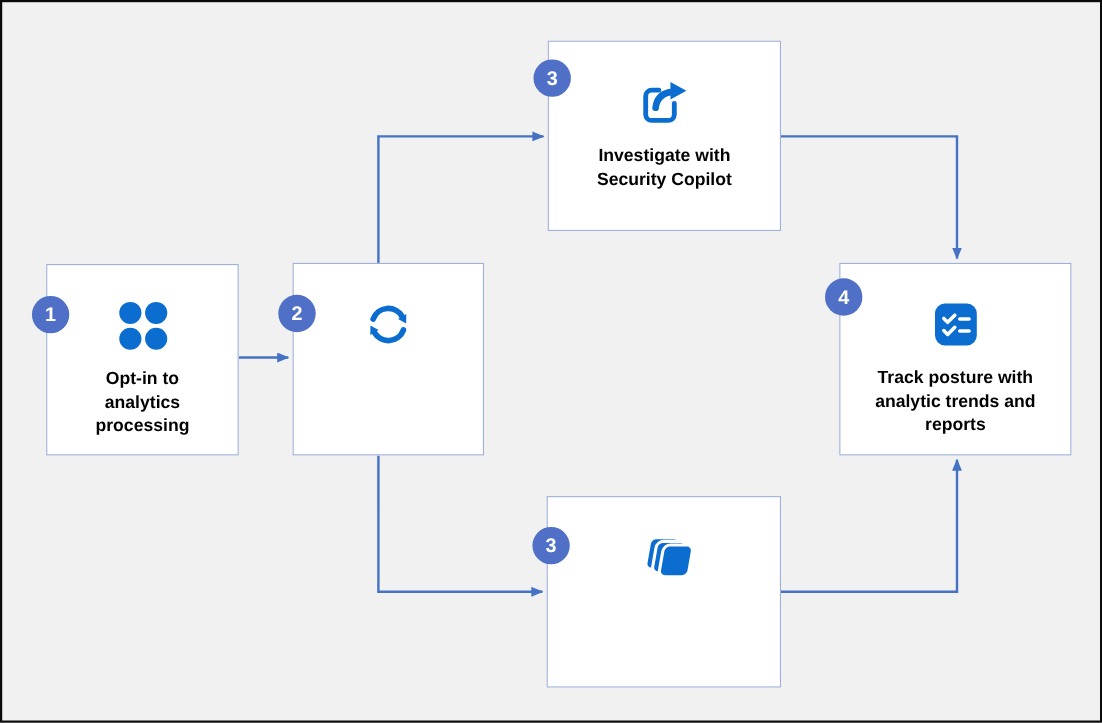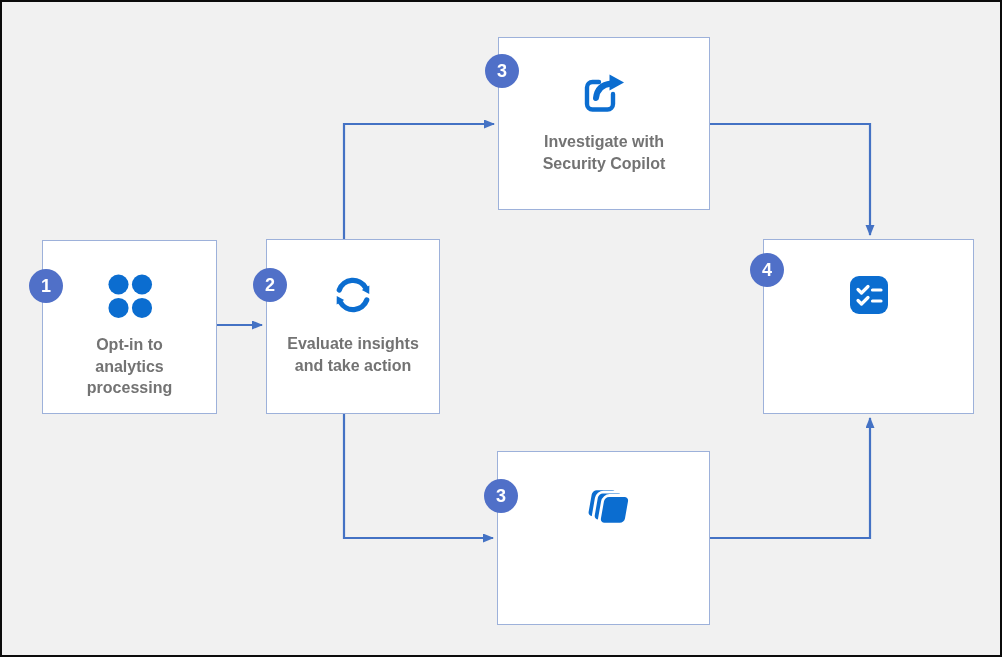--- a/index.html
+++ b/index.html
@@ -50,21 +50,21 @@
   .box-4 .badge{top:13px;}
   .icon-wrap{
     height:52px;
     margin-top:29px;
     display:flex;align-items:center;justify-content:center;
   }
   .label{
     margin-top:12px;
     font-size:16px;
     font-weight:700;
-    color:#737373;
+    color:#000000;
     text-align:center;
     line-height:1.35;
   }
   .box-1 .label{max-width:112px;}
   .box-2 .label{max-width:150px;}
   .box-3a .label{max-width:162px;}
   .box-3b .label{max-width:192px;}
   .box-4 .label{max-width:182px;}
 </style>
 </head>
@@ -109,21 +109,20 @@
         </g>
         <polygon points="39.6,23.1 32.5,19.1 39.7,14.9" fill="#0b6dd0"></polygon>
         <g transform="rotate(180 24 24)">
           <g fill="none" stroke="#0b6dd0" stroke-width="5" stroke-linecap="round">
             <path d="M10.8 19.2 A14 14 0 0 1 36.1 17"></path>
           </g>
           <polygon points="39.6,23.1 32.5,19.1 39.7,14.9" fill="#0b6dd0"></polygon>
         </g>
       </svg>
     </div>
-    <div class="label">Evaluate insights and take action</div>
   </div>
 
   <div class="step-box box-3a">
     <div class="badge">3</div>
     <div class="icon-wrap">
       <svg width="54" height="48" viewBox="0 0 50 48">
         <path d="M34 25 v10 a5.5 5.5 0 0 1 -5.5 5.5 H13.5 A5.5 5.5 0 0 1 8 35 V18.5 A5.5 5.5 0 0 1 13.5 13 h6.5" fill="none" stroke="#0b6dd0" stroke-width="4.4" stroke-linecap="round"></path>
         <path d="M17 29 c1 -9 6.5 -13.5 15 -14.5" fill="none" stroke="#0b6dd0" stroke-width="6" stroke-linecap="round"></path>
         <polygon points="45,13.5 30.5,5.5 30.5,21.5" fill="#0b6dd0"></polygon>
       </svg>
@@ -150,15 +149,16 @@
       <svg width="40" height="40" viewBox="0 0 40 40">
         <rect x="1" y="1" width="38" height="38" rx="9" fill="#0b6dd0"></rect>
         <g fill="none" stroke="#ffffff" stroke-width="3.2" stroke-linecap="round" stroke-linejoin="round">
           <path d="M9 14.5 l3.5 3.5 L19 11.5"></path>
           <path d="M23.5 15 H32"></path>
           <path d="M9 25.5 l3.5 3.5 L19 22.5"></path>
           <path d="M23.5 26 H32"></path>
         </g>
       </svg>
     </div>
+    <div class="label">Track posture with analytic trends and reports</div>
   </div>
 
 </div>
 
 </body></html>

